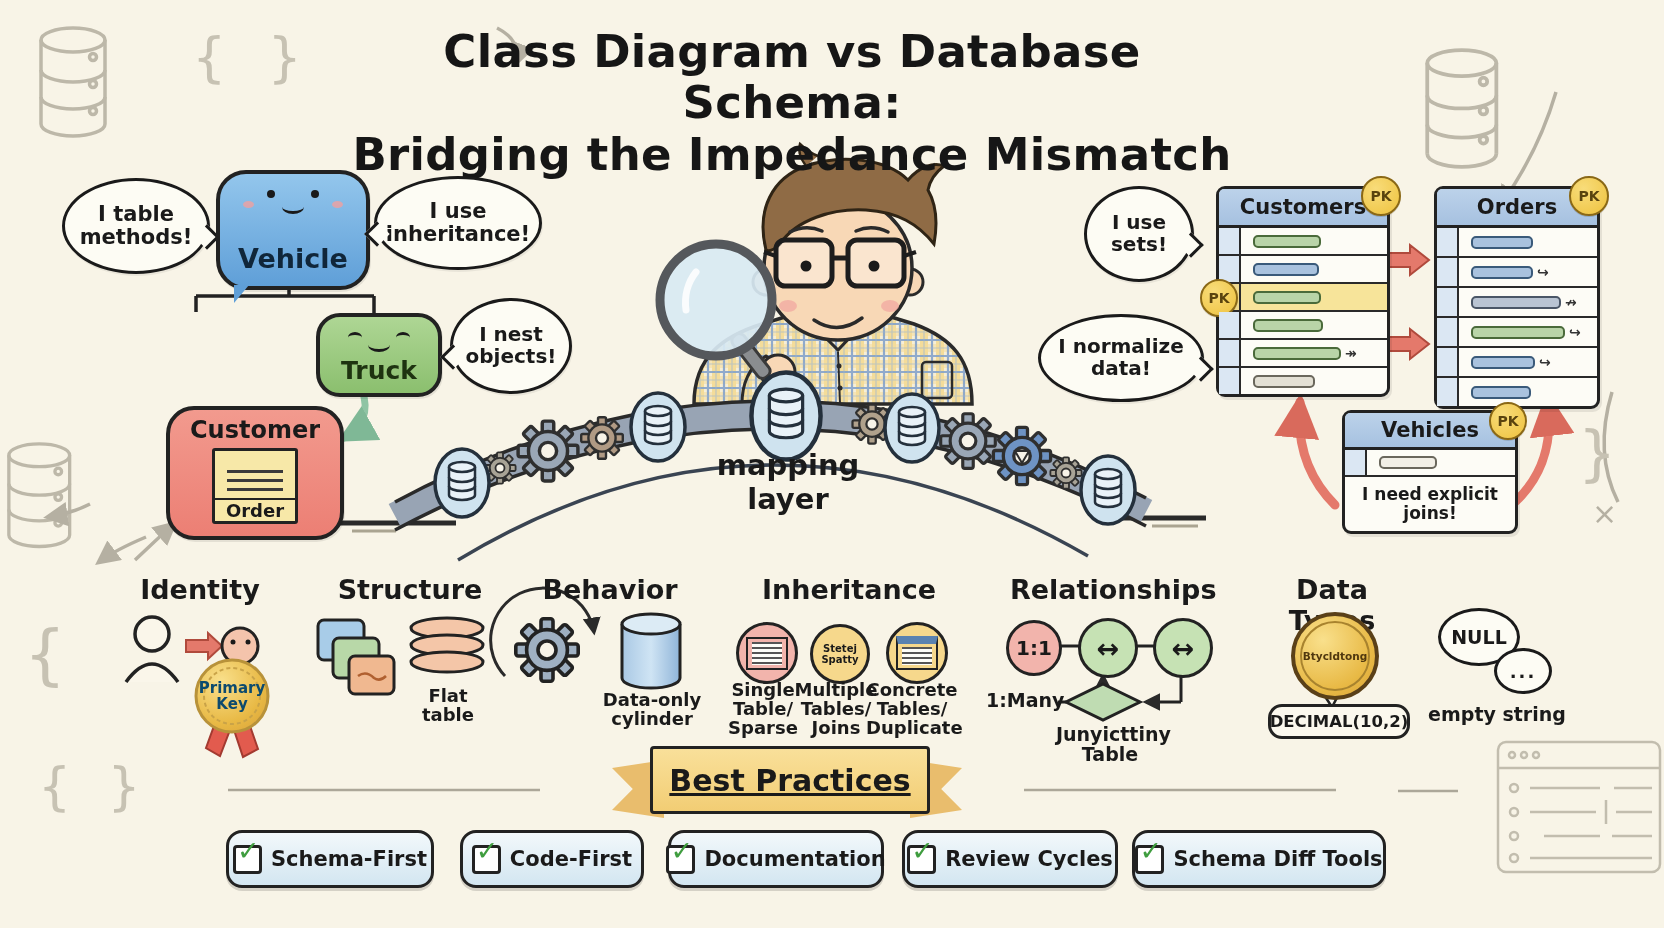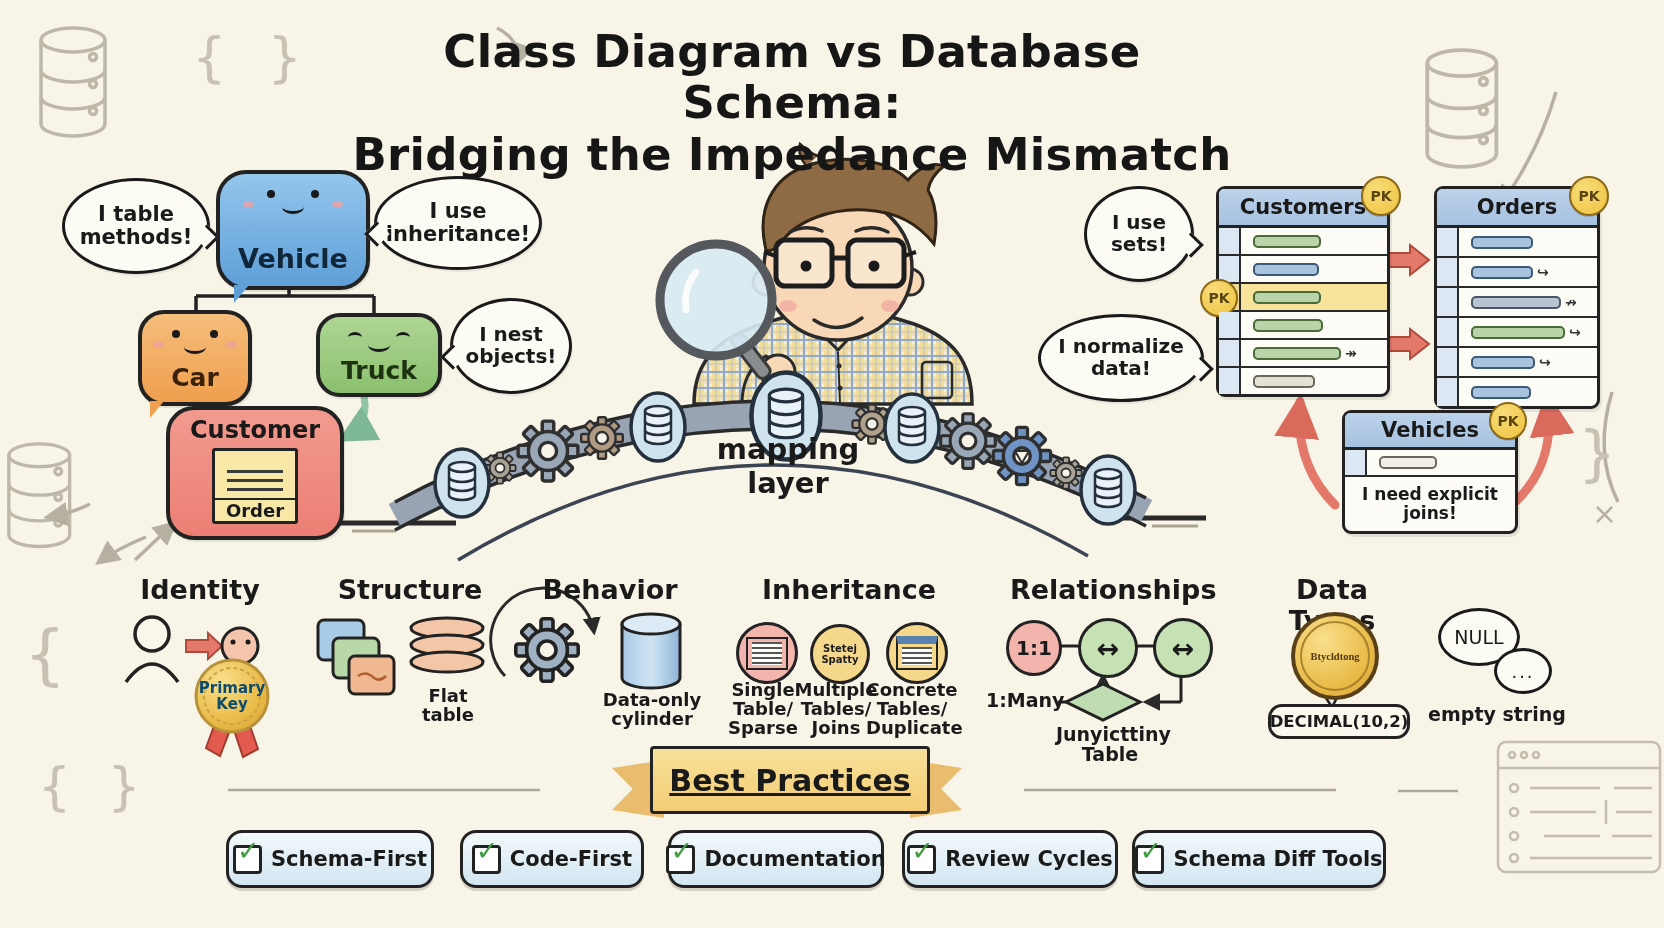--- a/index.html
+++ b/index.html
@@ -65,25 +65,25 @@
 
   
   .c-head{font-weight:800;font-size:27px;text-align:center;}
   .c-label{font-weight:700;text-align:center;line-height:1.06;}
   .circle-icon{border:3.5px solid #222;border-radius:50%;display:flex;align-items:center;justify-content:center;}
   .doc{width:30px;height:23px;background:#fdfdf8;border:2.5px solid #222;
        background-image:repeating-linear-gradient(to bottom,transparent 0 3px,#555 3px 5px);
        background-clip:content-box;padding:3px 4px;}
   .doc2{border-top:8px solid #5a82b0;height:18px;}
   .coin{border-radius:50%;background:radial-gradient(circle at 35% 30%,#f9e08c,#e8b945 65%,#d9a238);
-        border:4px solid #5a4018;display:flex;align-items:center;justify-content:center;font-family:Liberation Serif, serif;}
+        border:4px solid #5a4018;display:flex;align-items:center;justify-content:center;}
   .coin .ring{position:absolute;inset:5px;border:2px solid #a8832e;border-radius:50%;}
   .pill-label{background:#fbf8ee;border:3px solid #222;border-radius:14px;font-weight:800;
               display:flex;align-items:center;justify-content:center;}
-  .cloud{background:#fdfcf4;border:3.5px solid #1a1a1a;border-radius:50%;font-weight:400;}
+  .cloud{background:#fdfcf4;border:3.5px solid #1a1a1a;border-radius:50%;font-weight:700;}
 
   
   .banner-main{background:linear-gradient(#f9e09a,#f2cd74);border:3.5px solid #222;border-radius:4px;
                font-weight:800;font-size:30px;display:flex;align-items:center;justify-content:center;}
   .banner-fold{background:#e9bd6d;}
   .fold-l{clip-path:polygon(100% 0,0 14%,40% 50%,0 86%,100% 100%);}
   .fold-r{clip-path:polygon(0 0,100% 14%,60% 50%,100% 86%,0 100%);}
   .bp-button{background:linear-gradient(#f2f8fb,#d3e6f1);border:3.5px solid #222;border-radius:16px;
              box-shadow:0 3px 0 rgba(0,0,0,.14);display:flex;align-items:center;justify-content:center;
              gap:9px;font-weight:800;font-size:21px;}
@@ -365,31 +365,20 @@
   <span style="font-size:27px;color:#10263a;margin-bottom:12px;">Vehicle</span>
   <span class="blob-tail" style="left:14px;bottom:-17px;border-width:18px 15px 0 0;border-color:#5f9fd8 transparent transparent transparent;"></span>
 </div>
 
 <div class="abs bubble ctr pre" style="left:374px;top:176px;width:162px;height:88px;font-size:21px;">
   <span class="pre">I use
 inheritance!</span>
   <span class="tail l"></span>
 </div>
 
-<div class="abs blob" style="left:138px;top:310px;width:106px;height:88px;border-radius:26px;background:linear-gradient(#f6bd7c,#ef9f4e);">
-  <span class="face">
-    <span class="eye" style="left:28%;"></span>
-    <span class="eye" style="right:28%;"></span>
-    <span class="cheek" style="left:10%;"></span>
-    <span class="cheek" style="right:10%;"></span>
-    <span class="smile"></span>
-  </span>
-  <span style="font-size:25px;color:#3a2208;margin-bottom:10px;">Car</span>
-  <span class="blob-tail" style="left:8px;bottom:-16px;border-width:17px 14px 0 0;border-color:#ef9f4e transparent transparent transparent;"></span>
-</div>
 
 <div class="abs blob" style="left:316px;top:313px;width:118px;height:76px;border-radius:24px;background:linear-gradient(#aed694,#8bbf6e);">
   <span class="face" style="top:9px;">
     <span class="eye-arc" style="left:24%;"></span>
     <span class="eye-arc" style="right:24%;"></span>
     <span class="smile"></span>
   </span>
   <span style="font-size:25px;color:#1e3310;margin-bottom:8px;">Truck</span>
 </div>
 
@@ -400,21 +389,21 @@
 </div>
 
 <div class="abs customer-card" style="left:166px;top:406px;width:170px;height:126px;">
   <div style="font-weight:800;font-size:24px;margin-top:6px;">Customer</div>
   <div class="order-card">
     <span class="order-lines"></span>
     <span style="font-weight:800;font-size:18px;border-top:2.5px solid #222;width:100%;text-align:center;">Order</span>
   </div>
 </div>
 
-<div class="abs ctr" style="left:688px;top:464px;width:200px;height:36px;font-weight:800;font-size:29px;align-items:flex-end;">
+<div class="abs ctr" style="left:688px;top:464px;width:200px;height:36px;font-weight:800;font-size:29px;">
   <span>mapping layer</span>
 </div>
 
 <div class="abs bubble ctr pre" style="left:1084px;top:186px;width:104px;height:90px;font-size:20px;">
   <span class="pre">I use
 sets!</span>
   <span class="tail r"></span>
 </div>
 <div class="abs bubble ctr pre" style="left:1038px;top:314px;width:160px;height:82px;font-size:20px;">
   <span class="pre">I normalize

